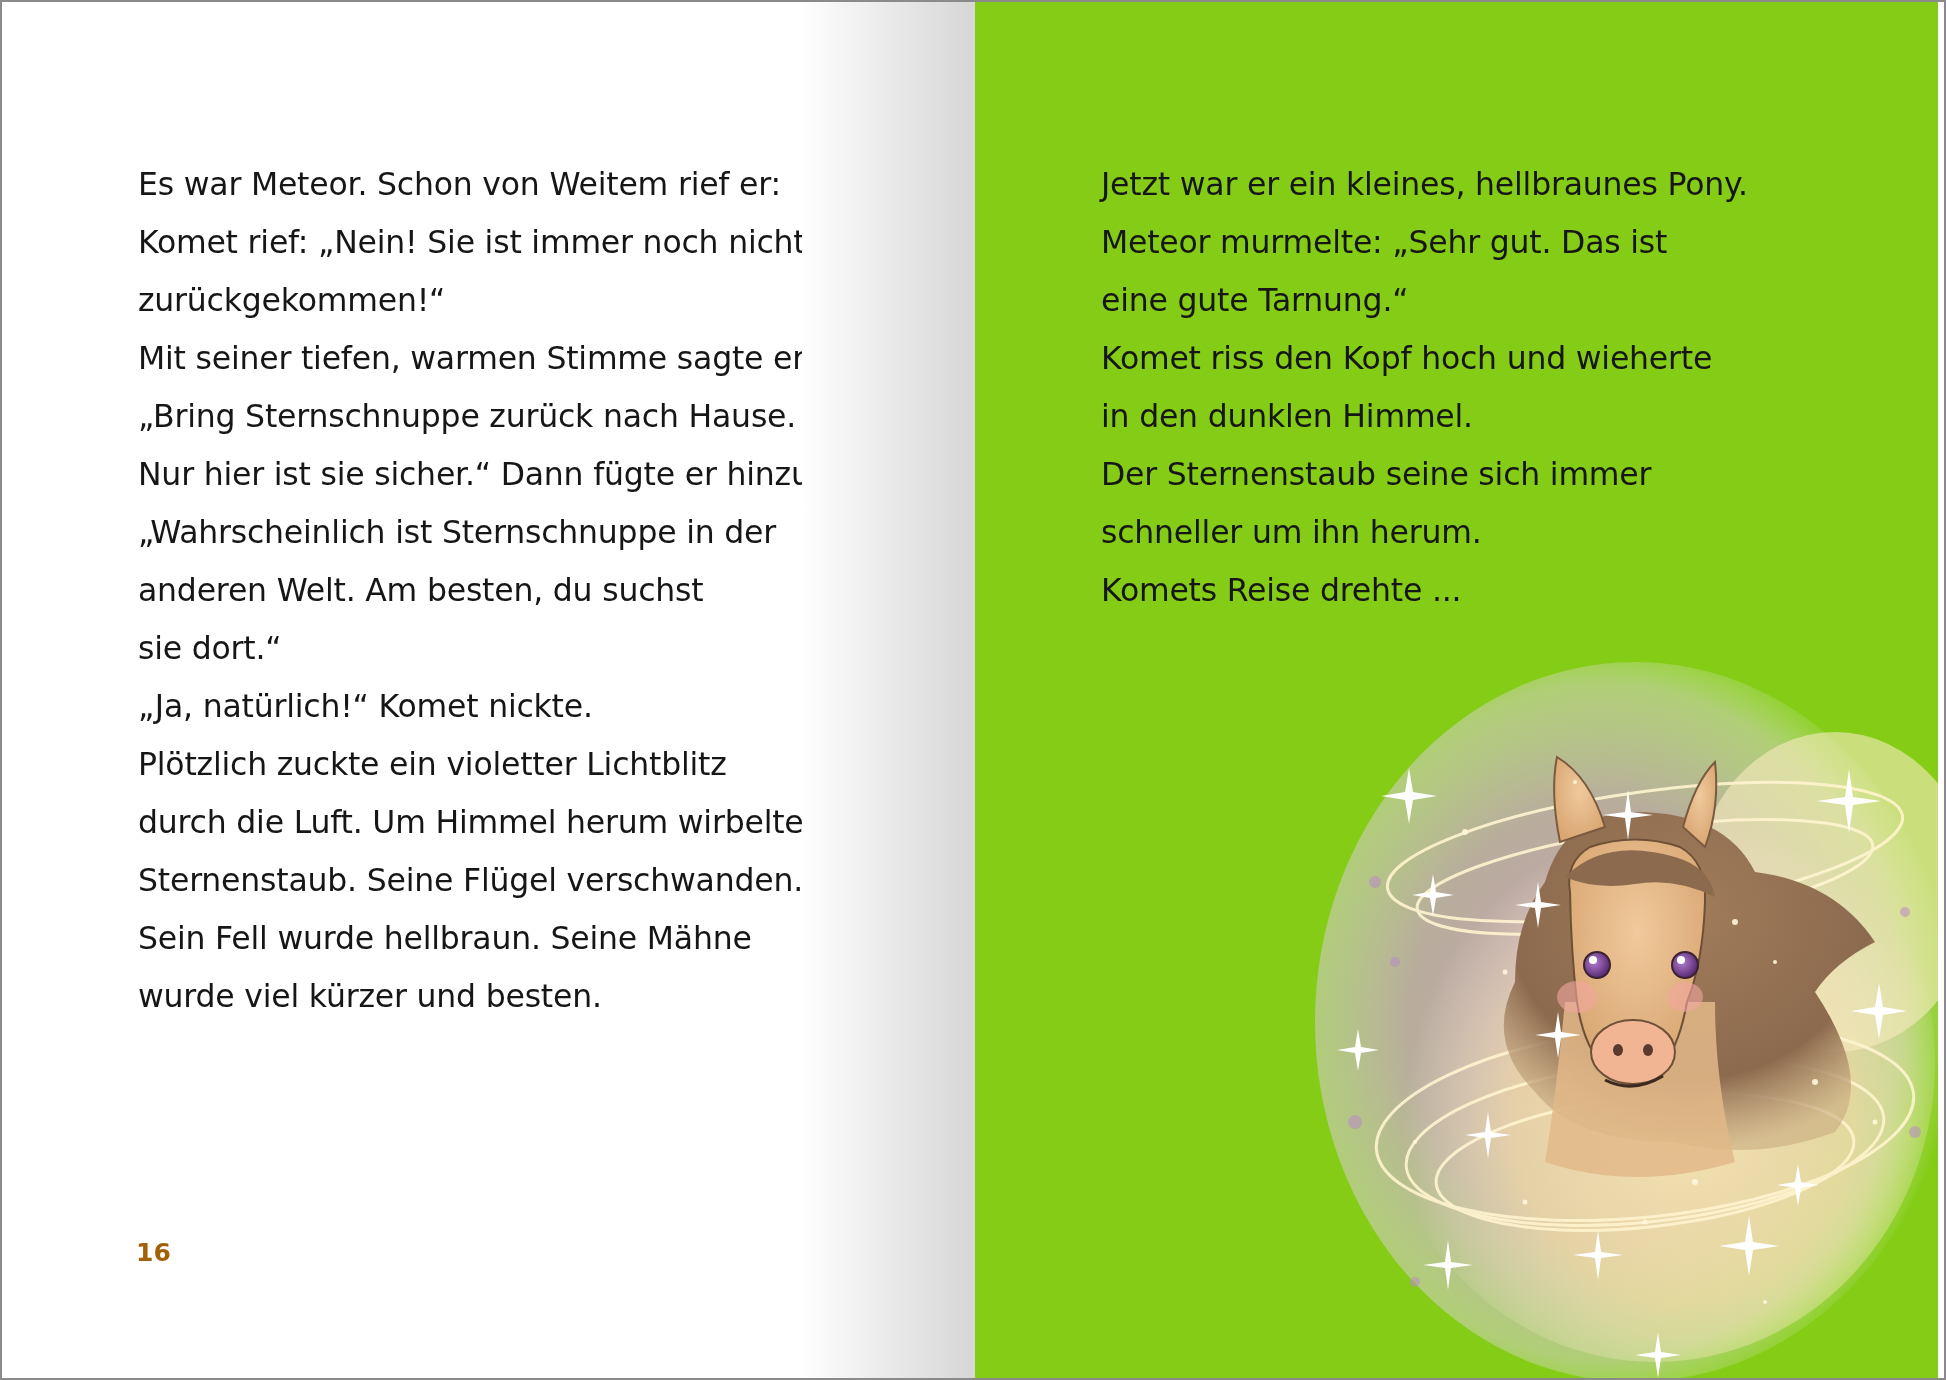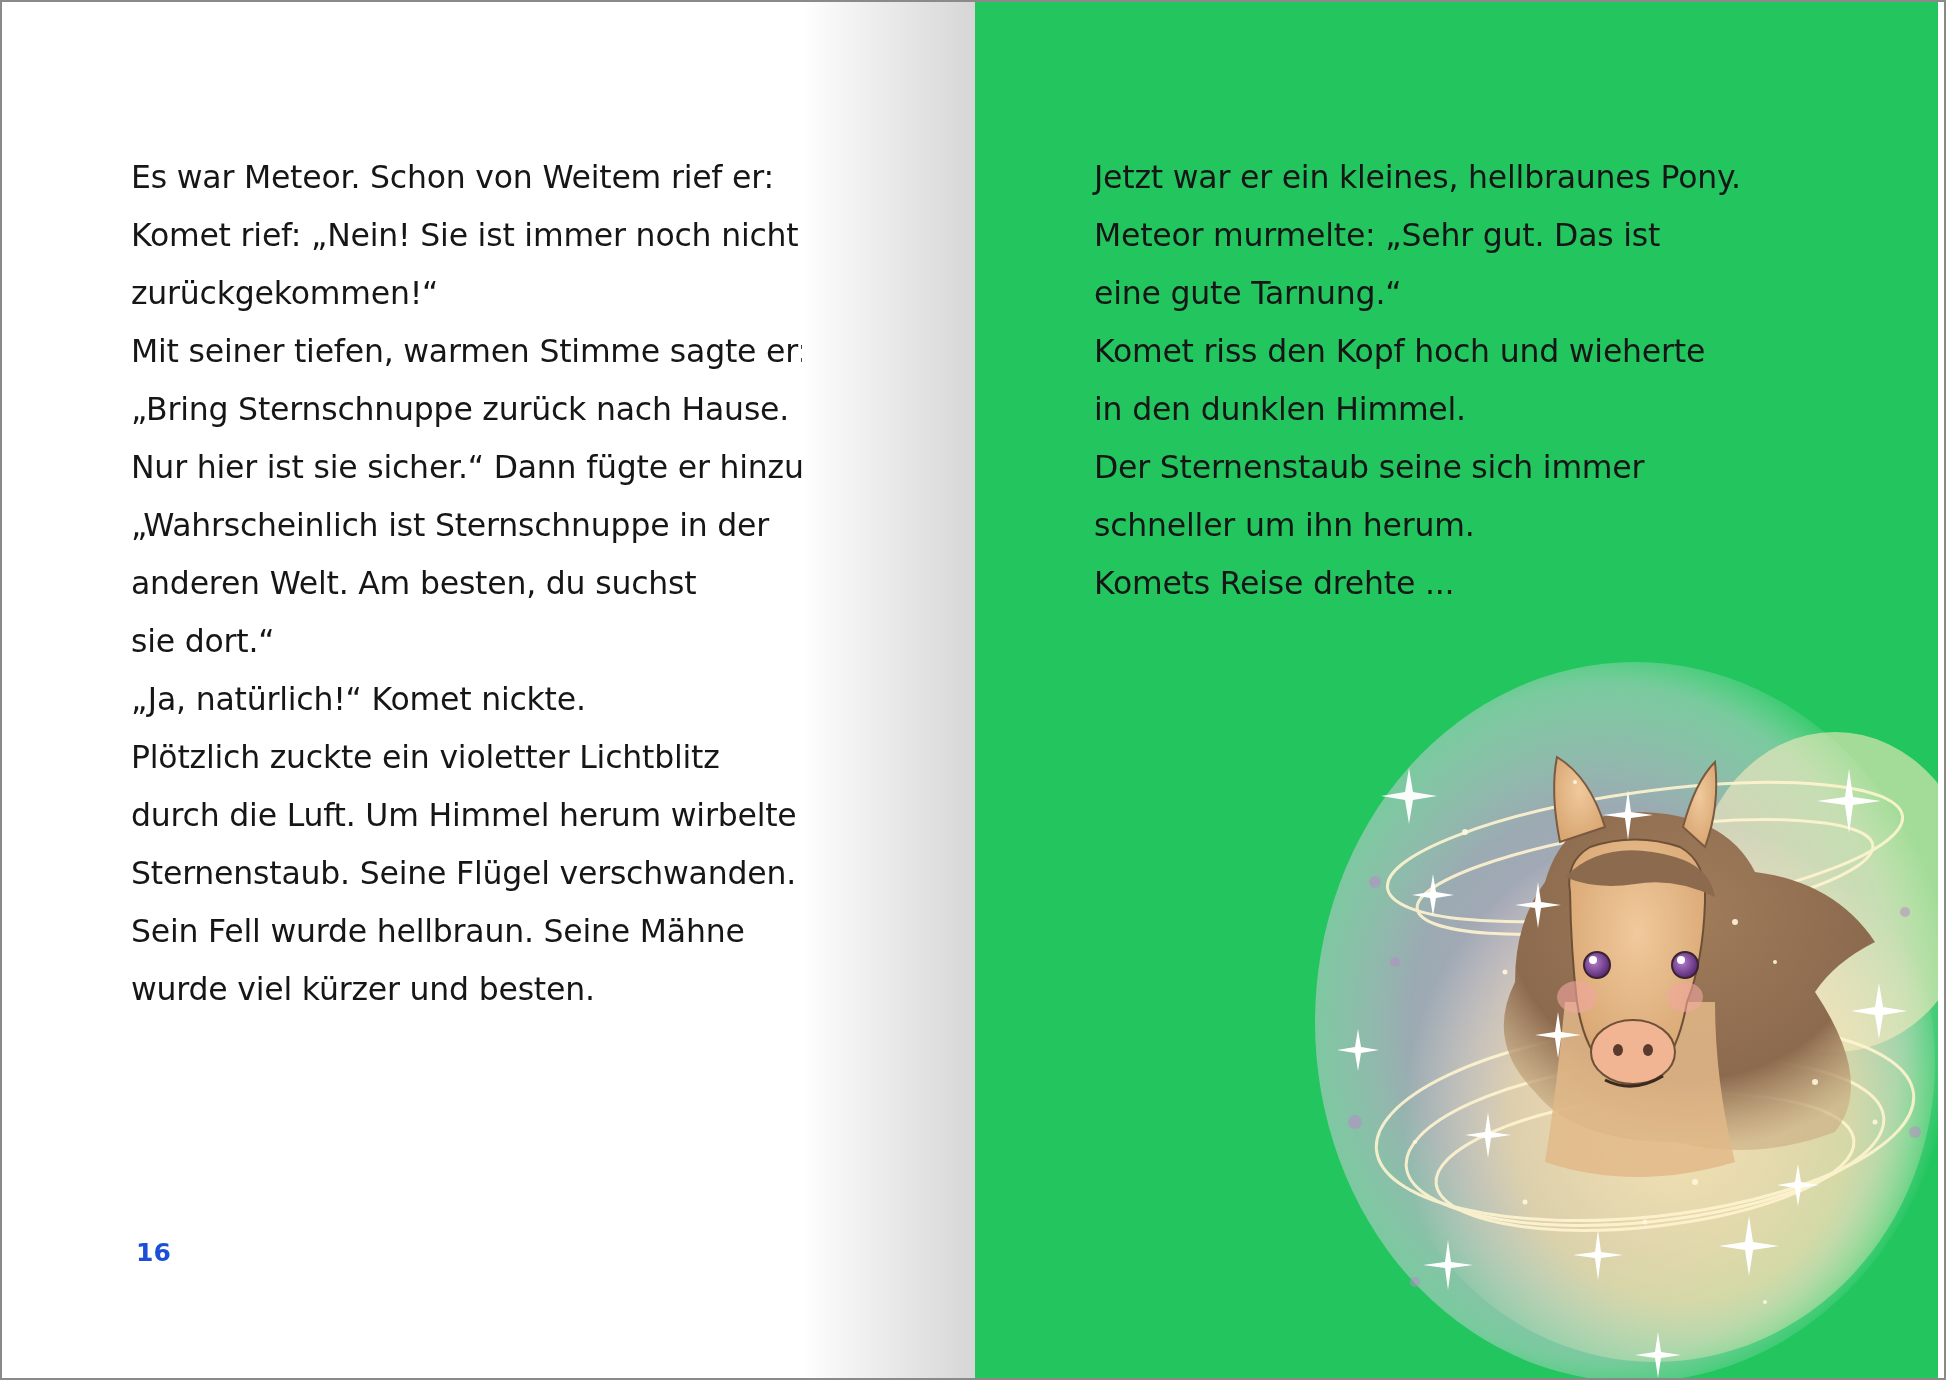--- a/index.html
+++ b/index.html
@@ -7,33 +7,33 @@
   .spread {
     position: relative; width: 1946px; height: 1380px;
     box-sizing: border-box; border: 2px solid #8a8a8a; border-right-width: 2px;
     background: #ffffff; overflow: hidden;
   }
   .page-left { position: absolute; left: 0; top: 0; width: 973px; height: 100%; background: #ffffff; }
   .gutter-shadow {
     position: absolute; left: 800px; top: 0; width: 173px; height: 100%;
     background: linear-gradient(to right, rgba(255,255,255,1) 0%, #f4f4f4 25%, #e8e8e8 55%, #d6d6d6 100%);
   }
-  .page-right { position: absolute; left: 973px; top: 0; right: 6px; height: 100%; background: #22c55e; overflow: hidden; }
+  .page-right { position: absolute; left: 973px; top: 0; right: 6px; height: 100%; background: #84cc16; overflow: hidden; }
   .text-block {
-    position: absolute; margin: 0; padding: 0; list-style: none;
+    position: absolute; margin: 7px; padding: 0; list-style: none;
     font-family: "DejaVu Sans", sans-serif; font-size: 31.5px; color: #161616;
     letter-spacing: -0.2px;
   }
   .text-block li { height: 58px; line-height: 58px; white-space: nowrap; }
   .left-text { left: 129px; top: 146px; }
   .right-text { left: 119px; top: 146px; }
   .page-number {
     position: absolute; left: 134px; top: 1236px;
     font-family: "DejaVu Sans", sans-serif; font-weight: bold; font-size: 25px;
-    color: #1d4ed8;
+    color: #a16207;
   }
   .illustration { position: absolute; left: 340px; top: 660px; width: 640px; height: 720px; }
 </style>
 </head>
 <body>
 
 <div class="spread">
 
   <div class="page-left">
     <ul class="text-block left-text">

